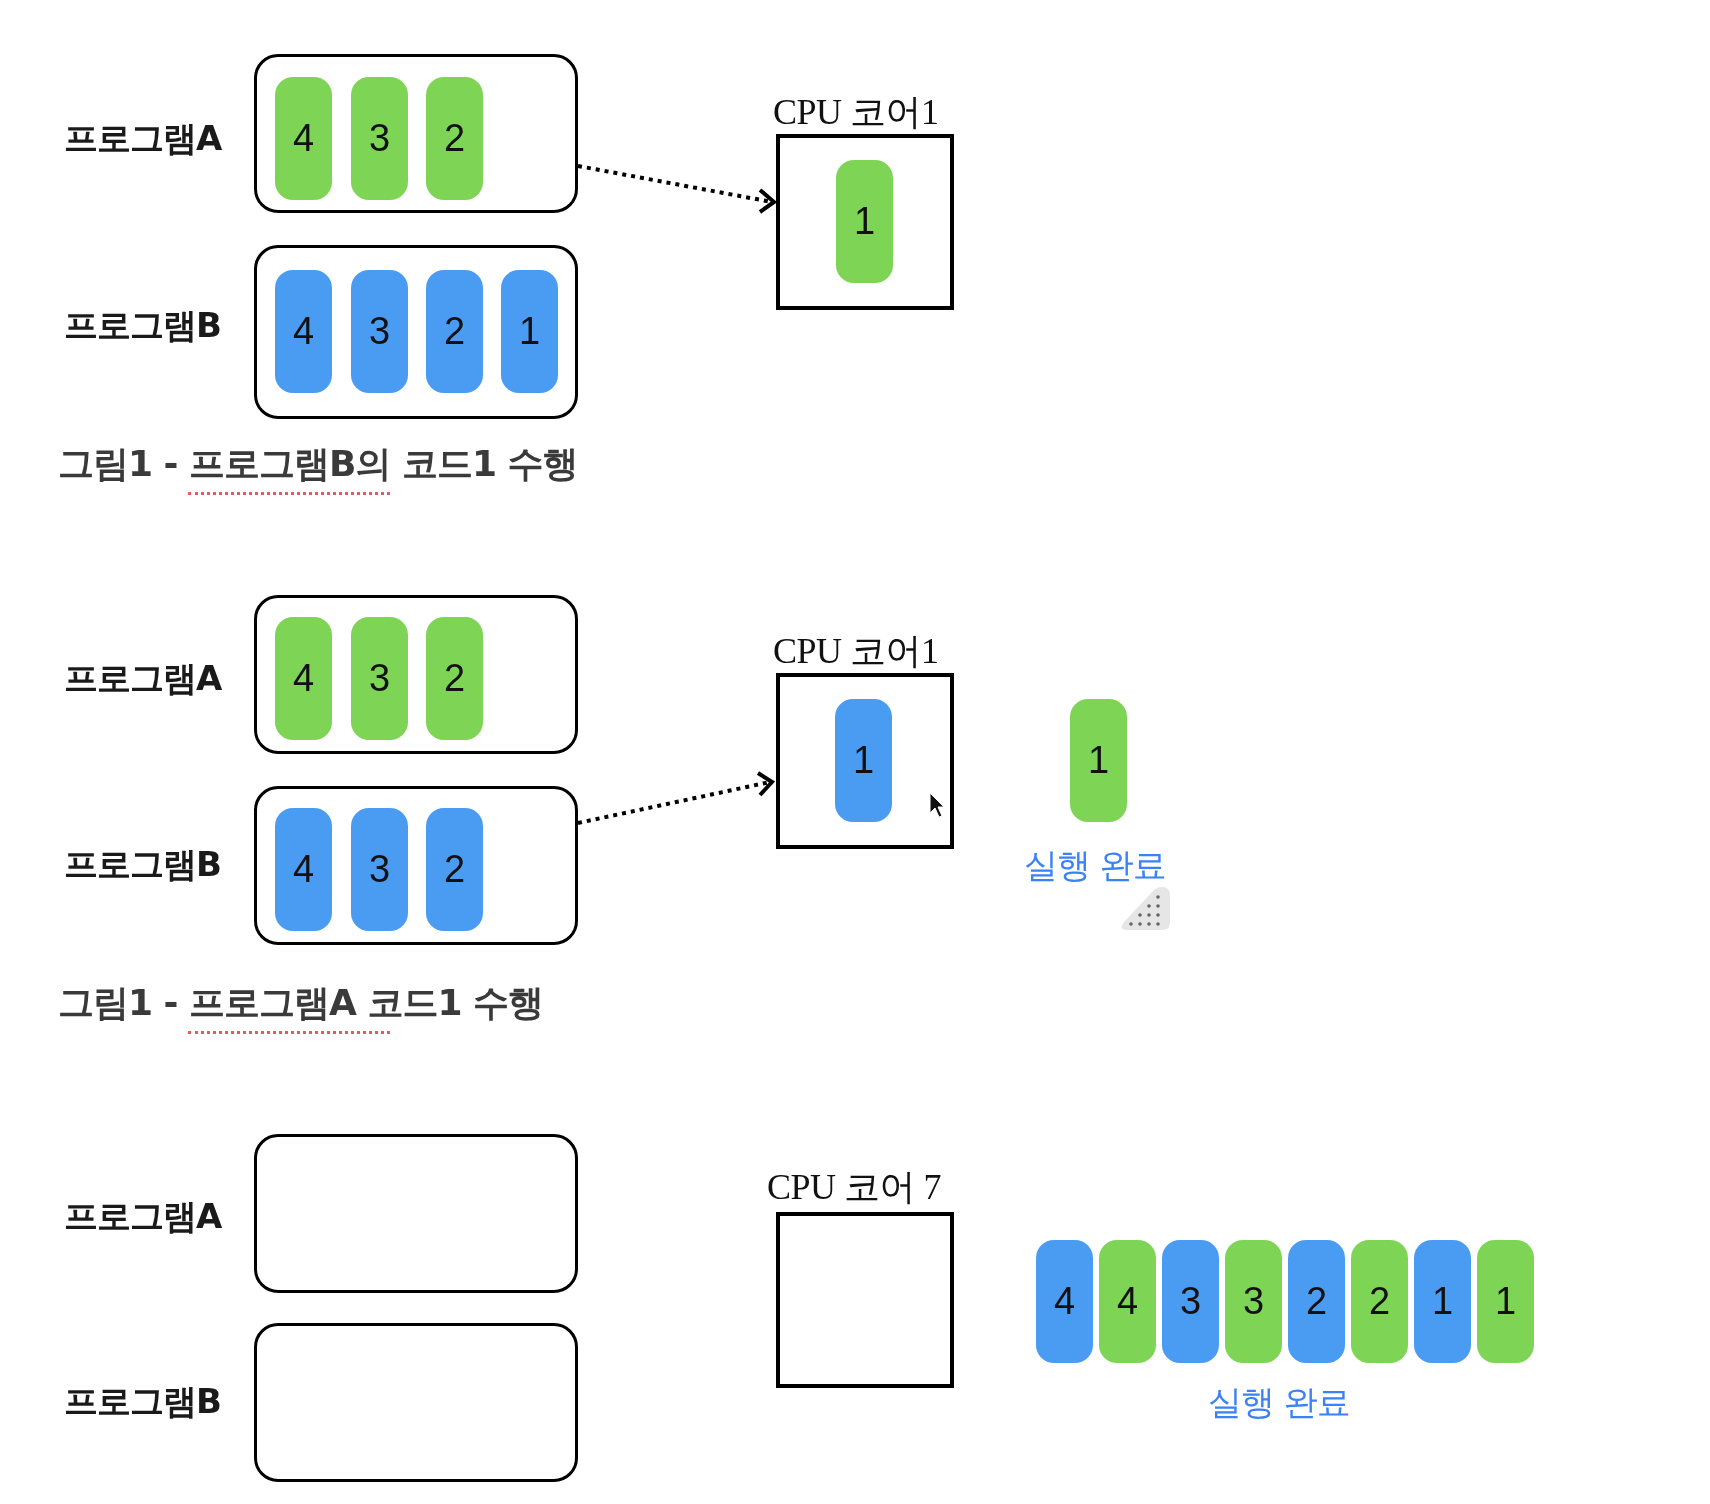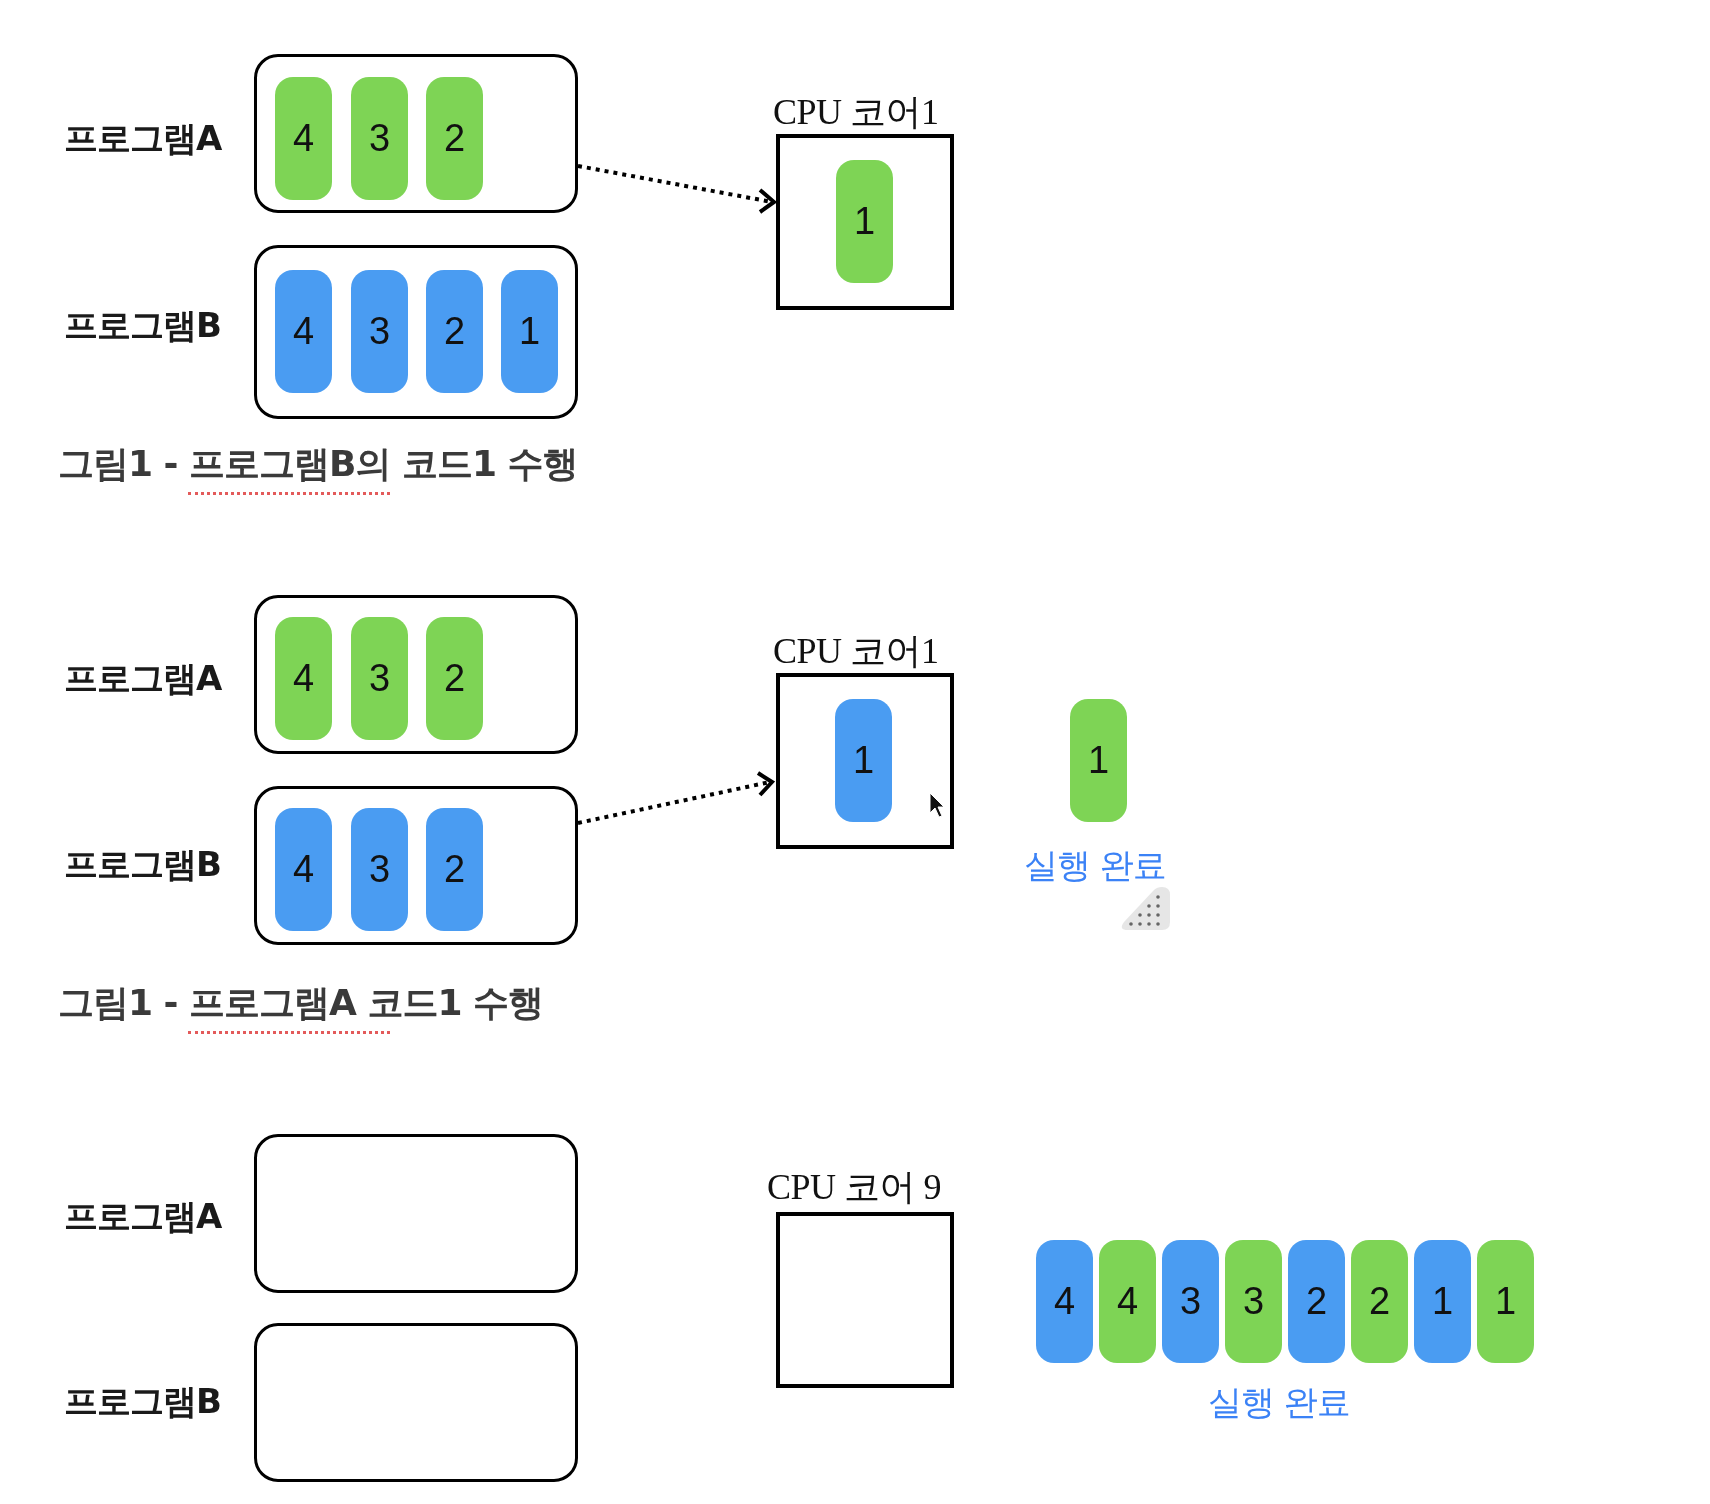--- a/index.html
+++ b/index.html
@@ -111,21 +111,21 @@
   <div class="squiggle" style="top:1031px"></div>
 </div>
 
 <div>
   <div class="prog-label" style="top:1217px">프로그램A</div>
   <div class="prog-box" style="top:1134px"></div>
 
   <div class="prog-label" style="top:1402px">프로그램B</div>
   <div class="prog-box" style="top:1323px"></div>
 
-  <div class="cpu-label" style="left:767px;top:1163px">CPU 코어 9</div>
+  <div class="cpu-label" style="left:767px;top:1163px">CPU 코어 7</div>
   <div class="cpu-box" style="top:1212px"></div>
 
   <div id="completed-row">
       <div class="block blue" style="left: 1036px; top: 1240px;">
         <span>4</span>
       </div>
       <div class="block green" style="left: 1099px; top: 1240px;">
         <span>4</span>
       </div>
       <div class="block blue" style="left: 1162px; top: 1240px;">

